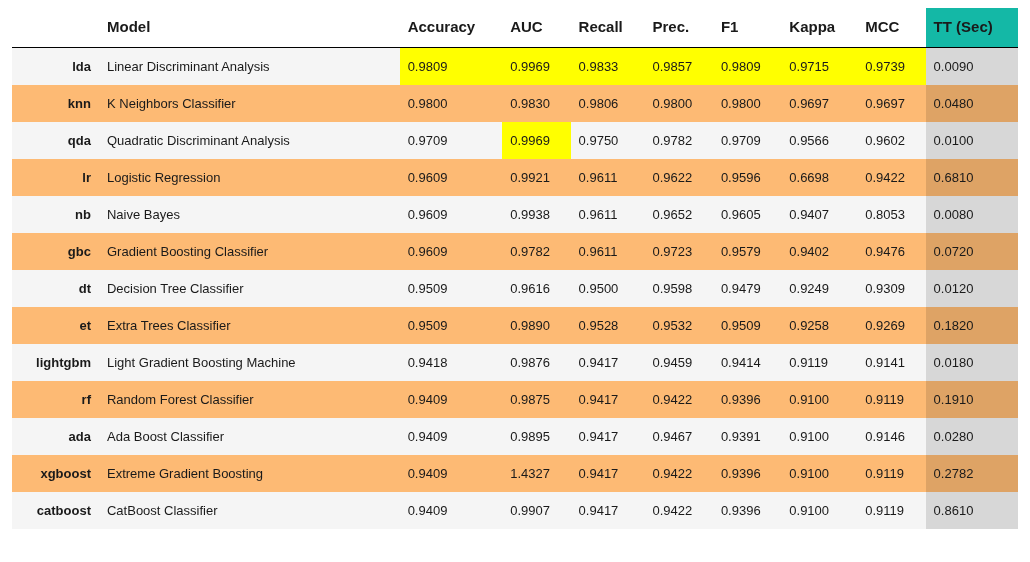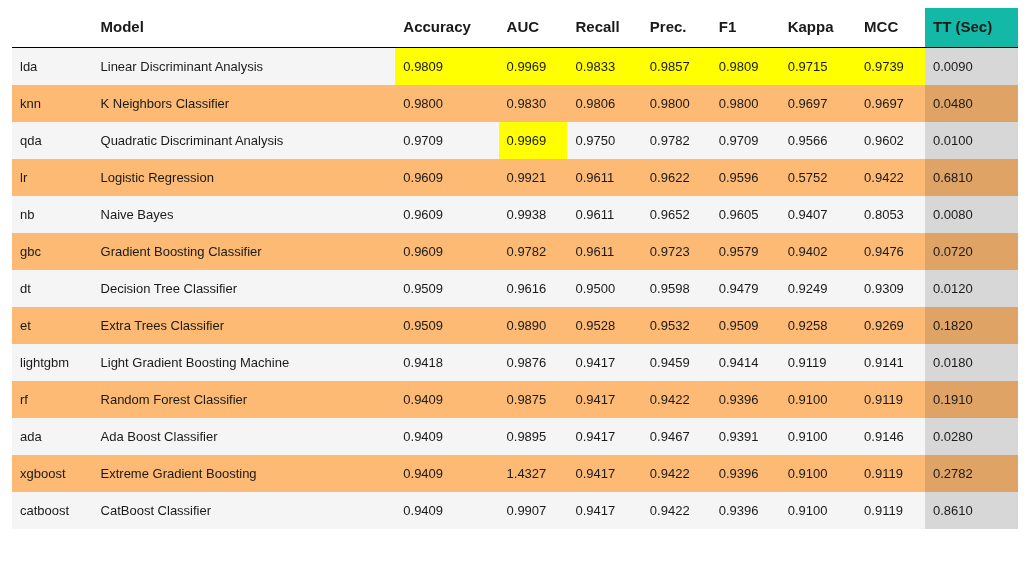--- a/index.html
+++ b/index.html
@@ -30,21 +30,22 @@
       font-size: 15px;
     }
     tbody td {
       padding: 11px 8px;
       white-space: nowrap;
       vertical-align: middle;
     }
     tbody tr.odd { background: #f5f5f5; }
     tbody tr.even { background: #fdba74; }
     td.idx {
-      font-weight: 400;
+      font-weight: 700;
+      text-align: right;
     }
     td.model {
       min-width: 245px;
     }
     td.num {
       font-variant-numeric: tabular-nums;
       text-align: left;
     }
     .tt-col {
       background-color: rgba(0,0,0,0.12);
@@ -113,21 +114,21 @@
           <td class="num tt-col">0.0100</td>
         </tr>
         <tr class="even">
           <td class="idx">lr</td>
           <td class="model">Logistic Regression</td>
           <td class="num">0.9609</td>
           <td class="num">0.9921</td>
           <td class="num">0.9611</td>
           <td class="num">0.9622</td>
           <td class="num">0.9596</td>
-          <td class="num">0.5752</td>
+          <td class="num">0.6698</td>
           <td class="num">0.9422</td>
           <td class="num tt-col">0.6810</td>
         </tr>
         <tr class="odd">
           <td class="idx">nb</td>
           <td class="model">Naive Bayes</td>
           <td class="num">0.9609</td>
           <td class="num">0.9938</td>
           <td class="num">0.9611</td>
           <td class="num">0.9652</td>

